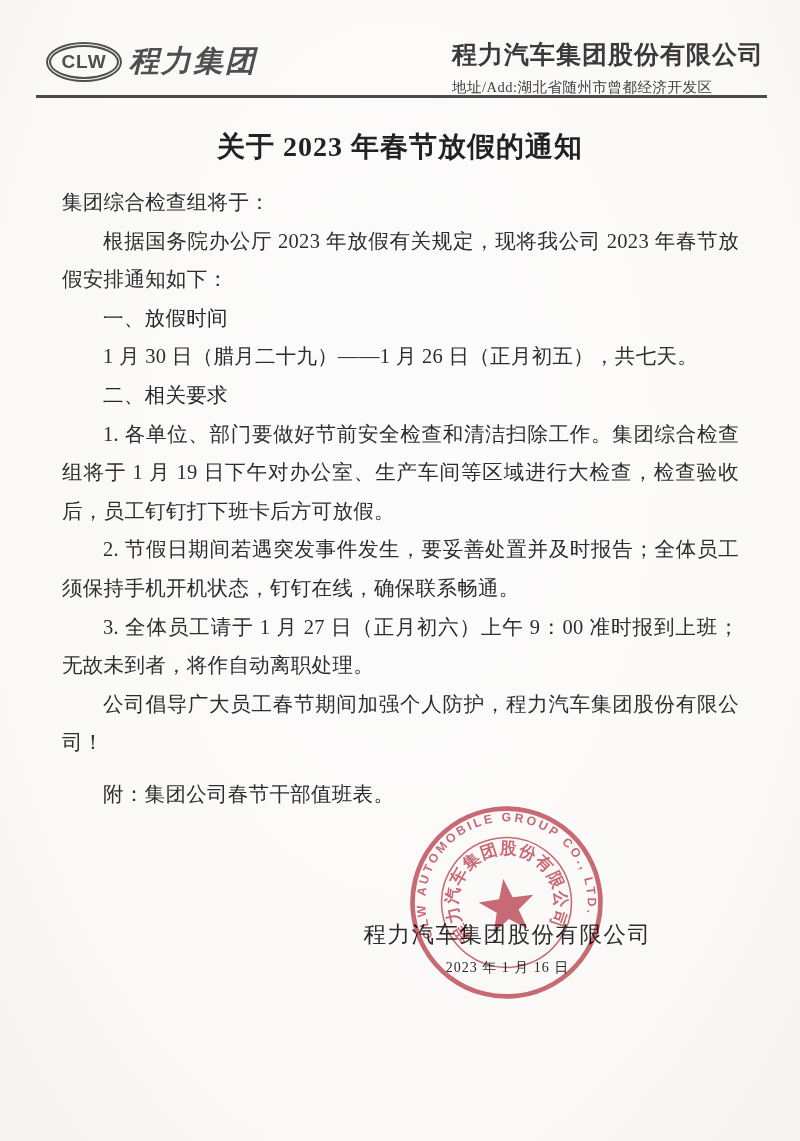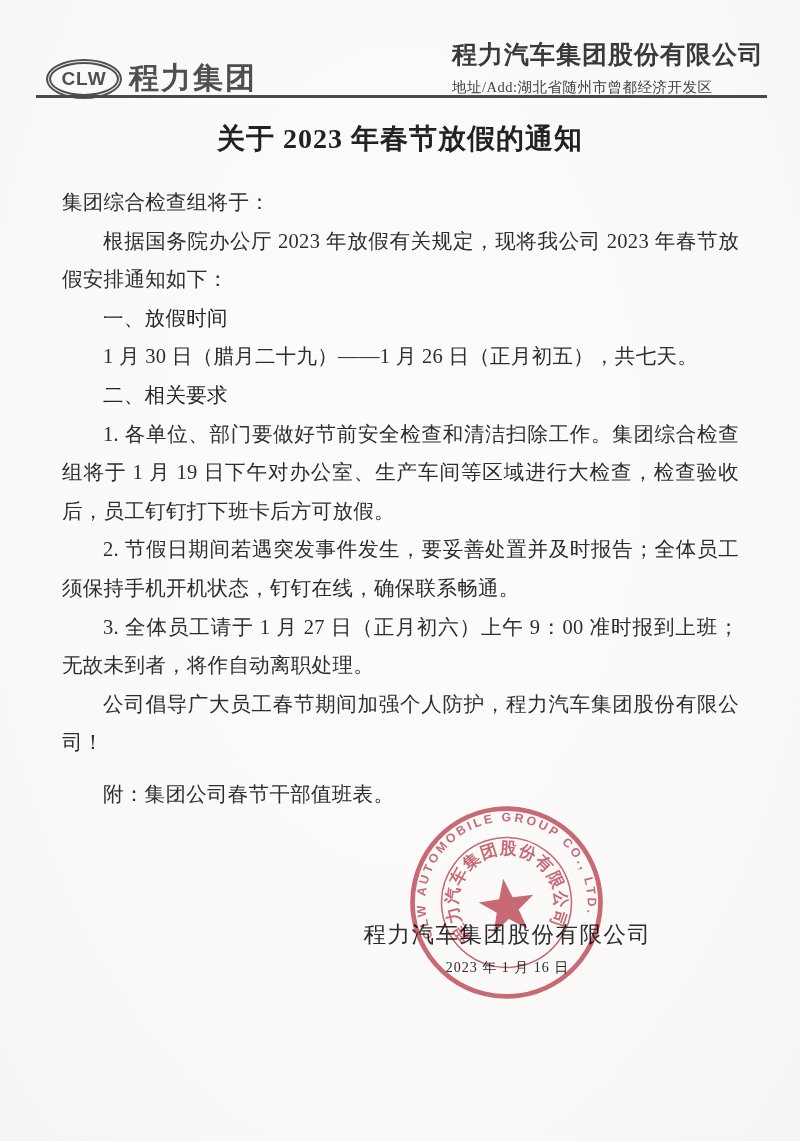--- a/index.html
+++ b/index.html
@@ -11,50 +11,50 @@
     background-image:radial-gradient(ellipse at 50% 40%, #fdfcfc 0%, #faf9f8 70%, #f5f4f2 100%);
     font-family:"Liberation Serif","DejaVu Serif",serif;
     color:#2d2d2d;
     overflow:hidden;
   }
   
   .header{
     position:absolute;top:38px;left:46px;right:36px;
     display:flex;justify-content:space-between;align-items:flex-start;
   }
-  .logo-row{display:flex;align-items:center;gap:7px;margin-top:20px;}
+  .logo-row{display:flex;align-items:center;gap:7px;margin-top:3px;}
   .logo-oval{
     width:66px;height:30px;
     border:5px double #4f4f4f;
     border-radius:50%;
     display:flex;align-items:center;justify-content:center;
   }
   .logo-acronym{
     font-family:"Liberation Sans","DejaVu Sans",sans-serif;
     font-weight:bold;font-size:19px;letter-spacing:1px;color:#4f4f4f;
   }
   .logo-brand{
     font-family:"Liberation Sans","DejaVu Sans",sans-serif;
-    font-weight:bold;font-size:30px;color:#4f4f4f;letter-spacing:2px;
+    font-weight:bold;font-size:30px;color:#4f4f4f;letter-spacing:2px;font-style:italic;
   }
   .header-right{text-align:left;}
   .company-name{
     font-family:"Liberation Sans","DejaVu Sans",sans-serif;
     font-weight:bold;font-size:25px;color:#3a3a3a;letter-spacing:1px;
   }
   .address{
     margin-top:7px;font-size:14.5px;color:#3e3e3e;letter-spacing:0.5px;
   }
   .header-rule{
     position:absolute;top:95px;left:36px;right:33px;height:2.5px;
     background:#4a4a4a;
   }
   
   .doc-title{
-    position:absolute;top:120px;left:0;right:0;
+    position:absolute;top:128px;left:0;right:0;
     text-align:center;
     font-weight:bold;font-size:28px;color:#222;
     letter-spacing:1px;
   }
   
   .body-blocks{
     position:absolute;top:183px;left:62px;width:677px;
     font-size:20.5px;line-height:38.6px;
     text-align:justify;letter-spacing:0.3px;
   }

